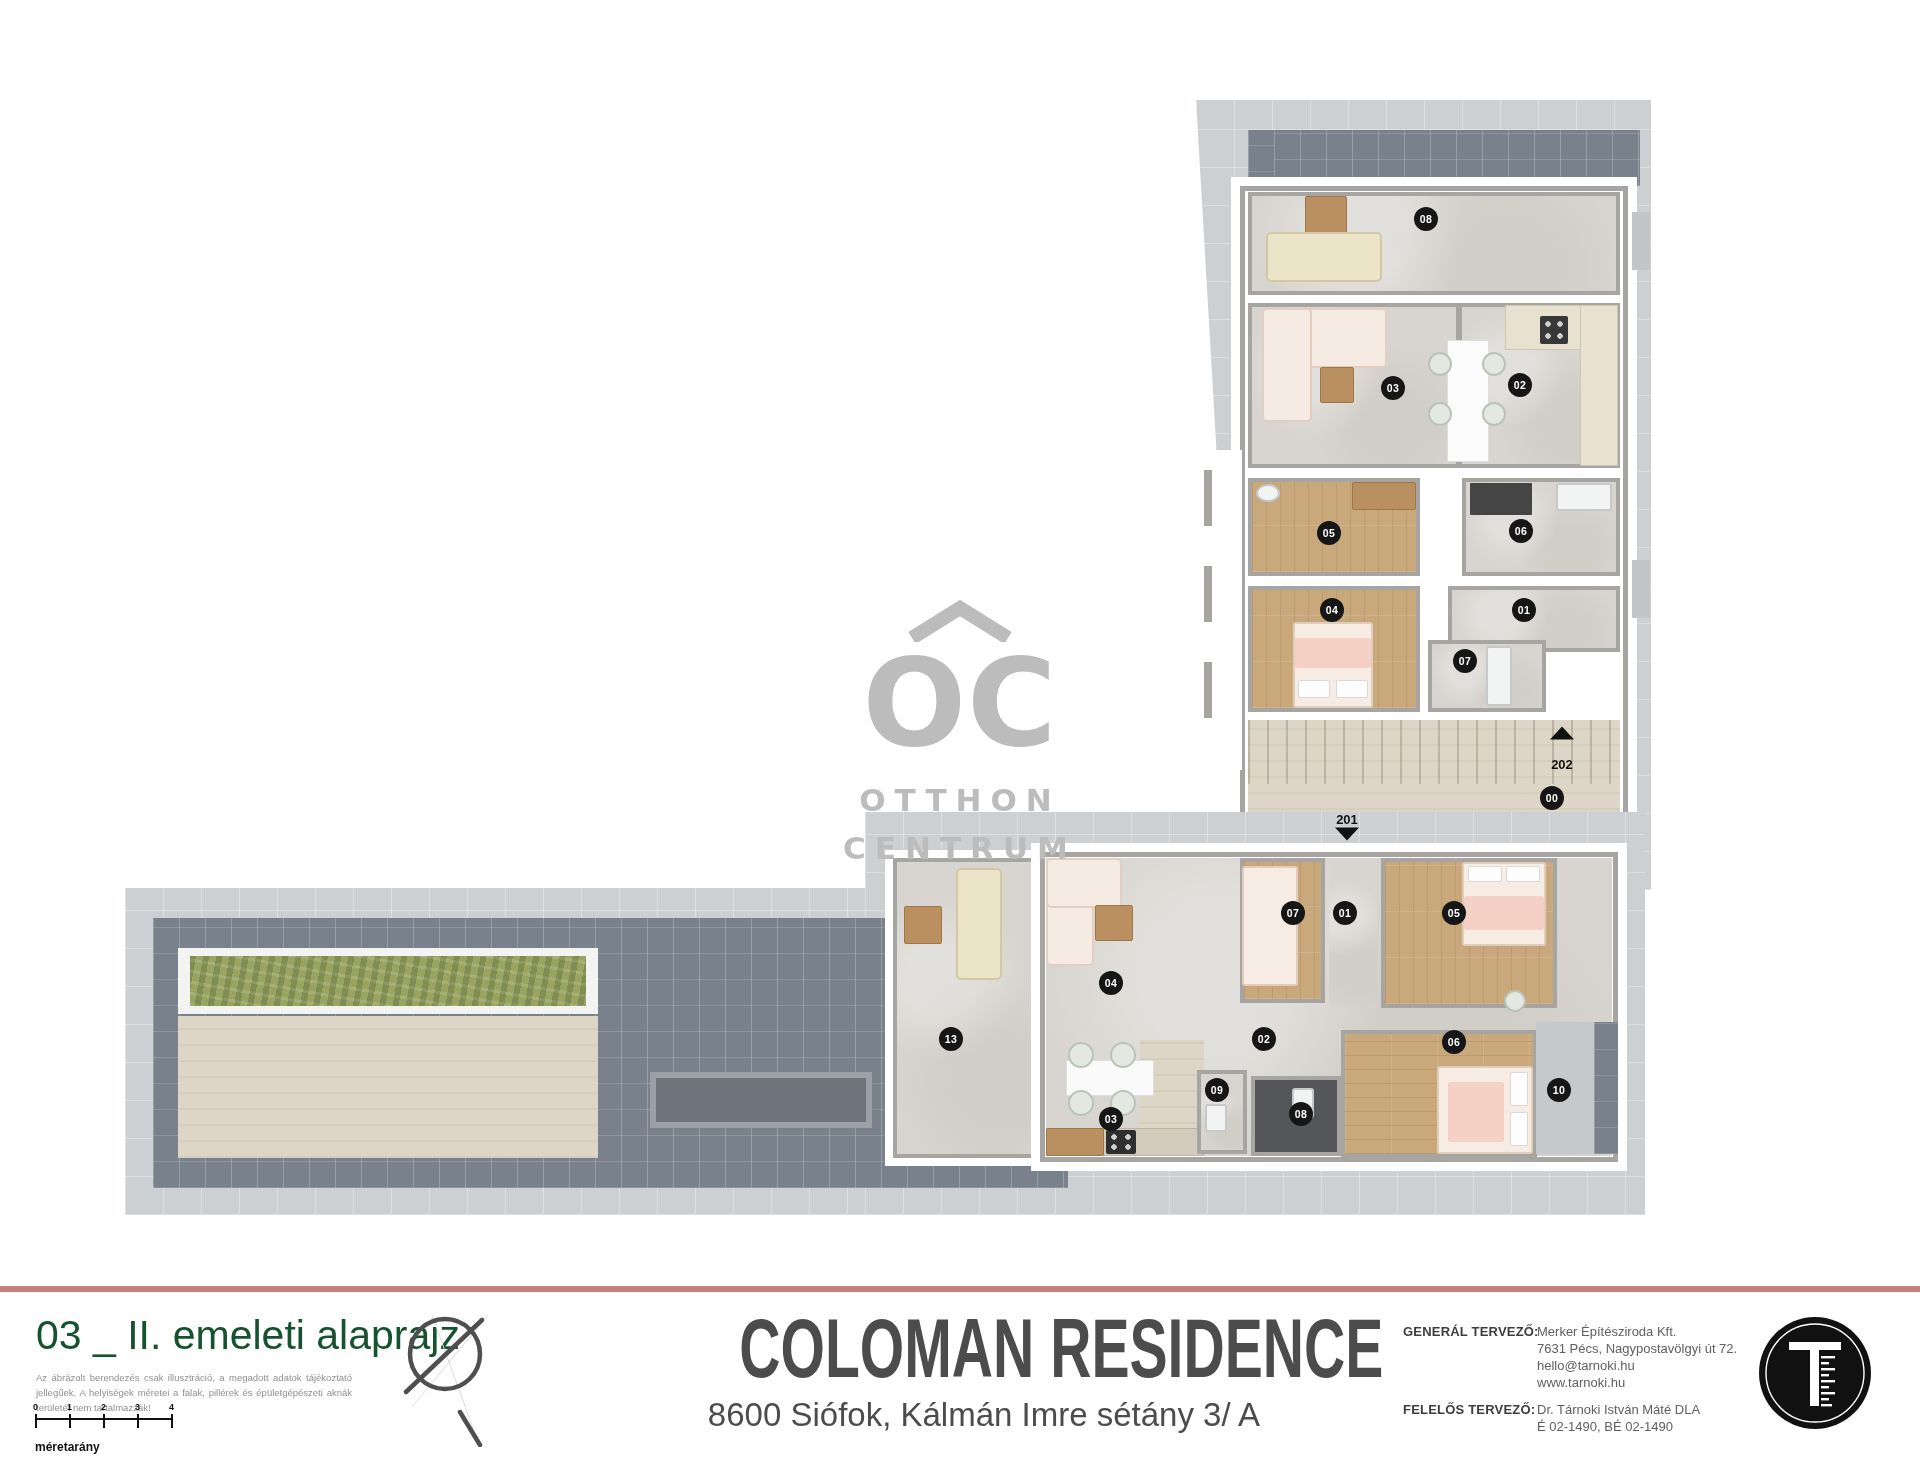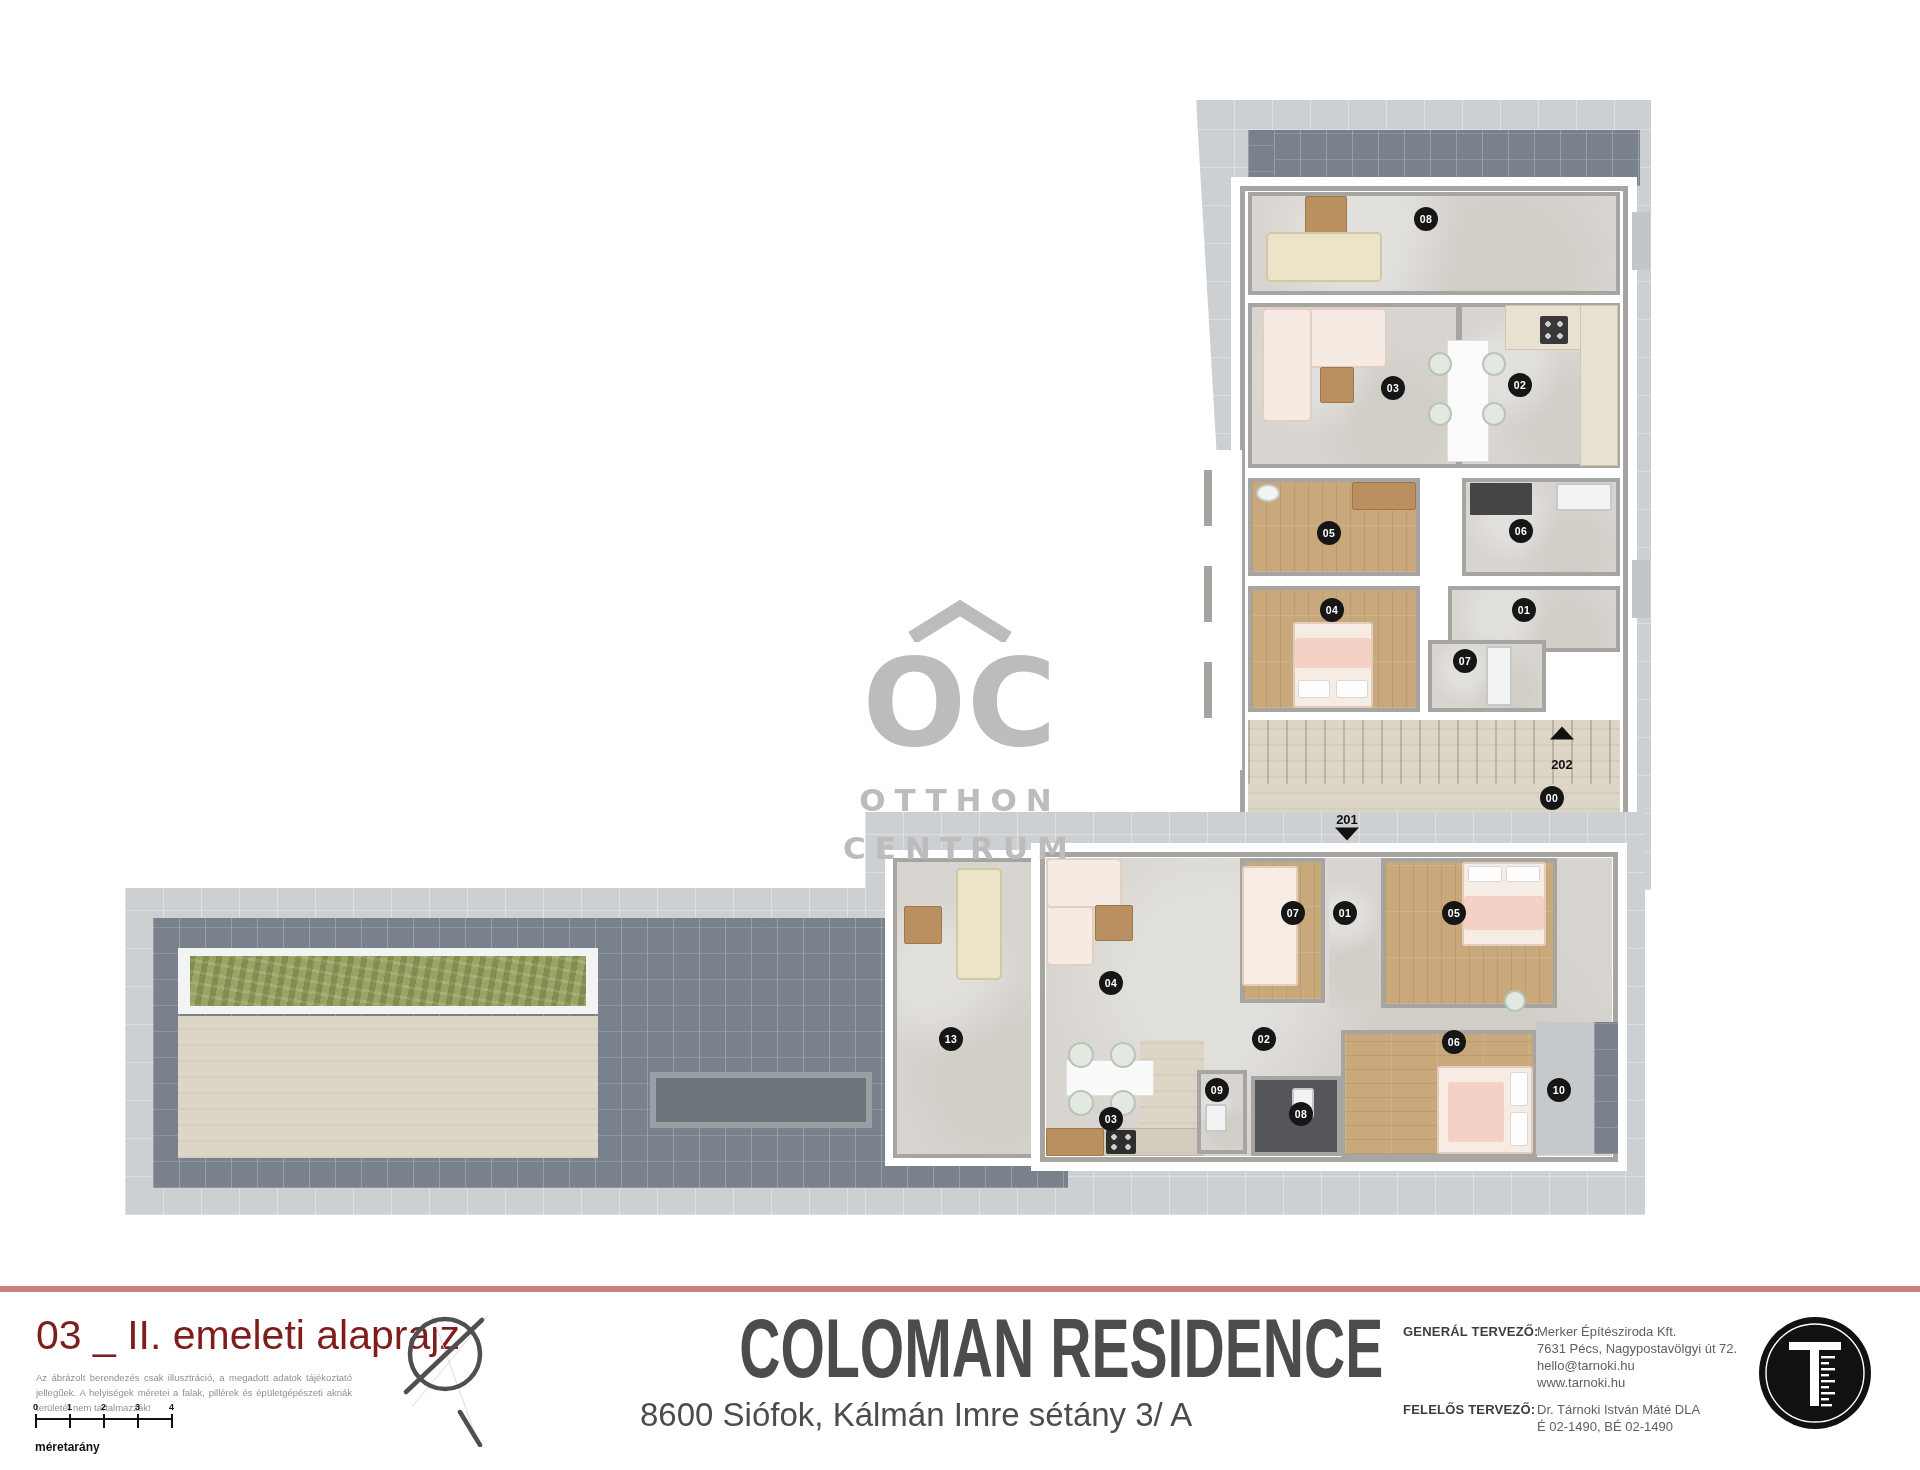--- a/index.html
+++ b/index.html
@@ -54,31 +54,31 @@
   .tri-down{width:0;height:0;border-left:12px solid transparent;border-right:12px solid transparent;
           border-top:13px solid #111;}
 
   
   .wm{color:#bcbcbc;z-index:5;text-align:center;}
   .wm-oc{font:700 122px/1 "DejaVu Sans",sans-serif;letter-spacing:1px;}
   .wm-small{font:600 31px "DejaVu Sans",sans-serif;letter-spacing:9px;}
 
   
   .divider{position:absolute;left:0;top:1286px;width:1920px;height:6px;background:#c5827d;}
-  .sheet-title{position:absolute;left:36px;top:1312px;font:400 41px "Liberation Sans",sans-serif;color:#7f1d1d;}
+  .sheet-title{position:absolute;left:36px;top:1312px;font:400 41px "Liberation Sans",sans-serif;color:#14532d;}
   .disclaimer{position:absolute;left:36px;top:1370px;width:316px;font:400 9.5px/15px "Liberation Sans",sans-serif;
               color:#8f8f8f;text-align:justify;}
   .scale-num{position:absolute;top:0;font:700 9px "Liberation Sans",sans-serif;color:#111;}
   .scale-tick{position:absolute;top:12px;width:2px;height:14px;background:#111;}
   .scale-base{position:absolute;left:0;top:16px;width:138px;height:2px;background:#111;}
   .scale-label{position:absolute;left:35px;top:1440px;font:700 12px "Liberation Sans",sans-serif;color:#111;}
   .big-title{position:absolute;left:640px;top:1306px;width:620px;text-align:center;
              font:700 84px/1 "Liberation Sans",sans-serif;color:#4c4c4c;transform:scaleX(.68);
              transform-origin:50% 50%;white-space:nowrap;letter-spacing:0px;}
-  .big-addr{position:absolute;left:640px;top:1398px;width:620px;text-align:left;
+  .big-addr{position:absolute;left:640px;top:1398px;width:620px;text-align:right;
             font:400 33px/1 "Liberation Sans",sans-serif;color:#4c4c4c;white-space:nowrap;}
   .dz-label{font:700 13px "Liberation Sans",sans-serif;color:#3d3d3d;letter-spacing:.2px;}
   .dz-lines{font:400 13px/17px "Liberation Sans",sans-serif;color:#606060;}
 </style>
 </head>
 <body>
 
 <div class="page">
 
   <div class="abs" style="left:0;top:0;width:1920px;height:1286px;">

